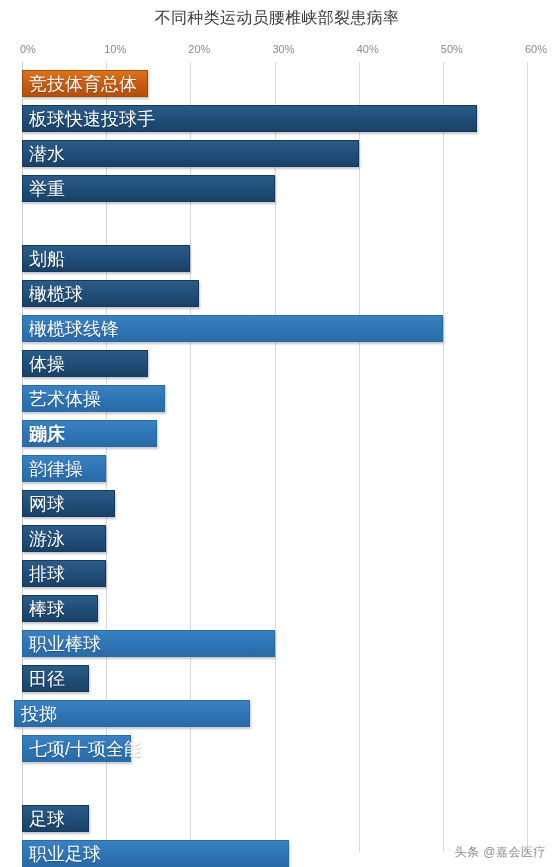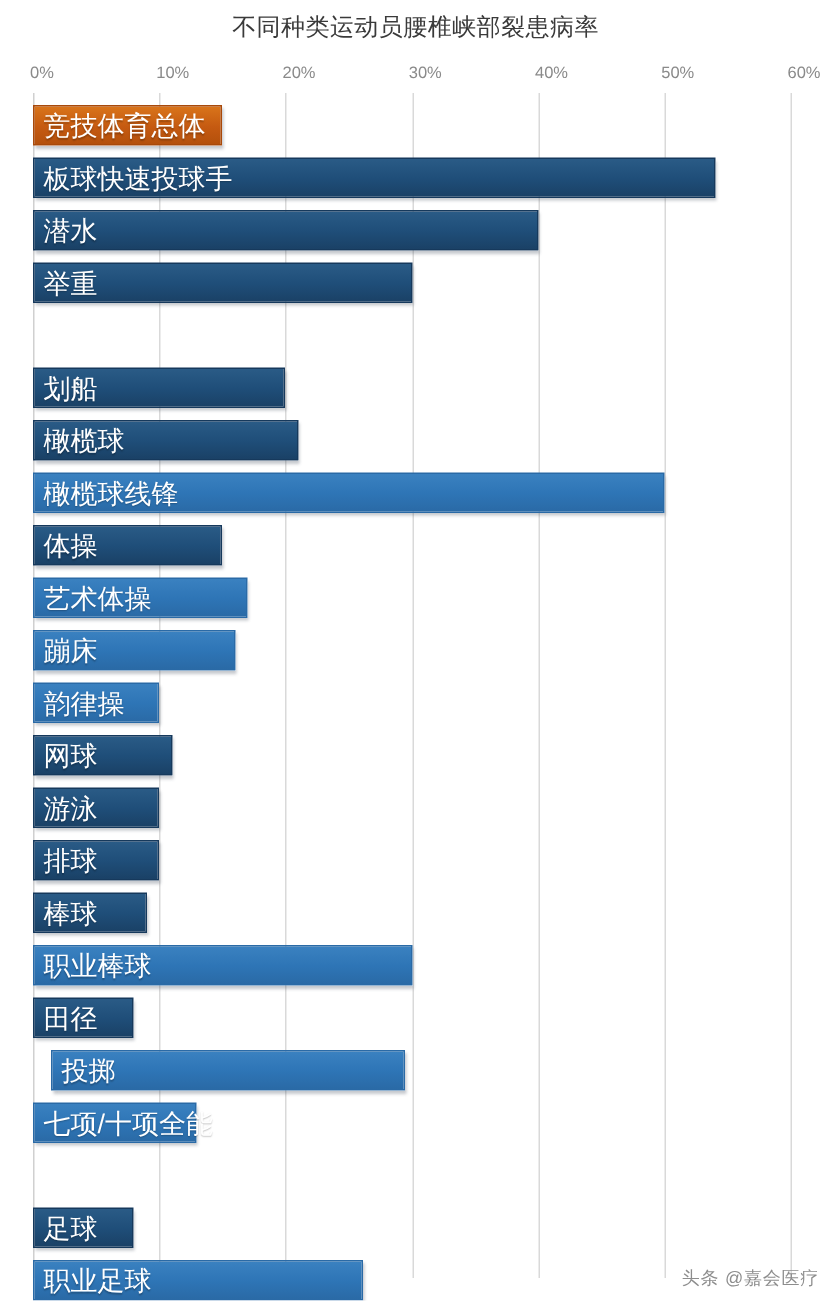--- a/index.html
+++ b/index.html
@@ -203,21 +203,21 @@
           <div class="bar navy" title="体操 15%" style="width: 126.25px; height: 27px;">
             <span class="bar-label">体操</span>
           </div>
         </div>
         <div class="bar-row" style="top: 323px; left: 22px; width: 505px;">
           <div class="bar blue" title="艺术体操 17%" style="width: 143.083px; height: 27px;">
             <span class="bar-label">艺术体操</span>
           </div>
         </div>
         <div class="bar-row" style="top: 358px; left: 22px; width: 505px;">
-          <div class="bar blue" title="蹦床 16%" style="width: 134.667px; height: 27px;">
+          <div class="bar blue" title="蹦床 16%" style="width: 134.667px; height: 27px; font-weight: bold;">
             <span class="bar-label">蹦床</span>
           </div>
         </div>
         <div class="bar-row" style="top: 393px; left: 22px; width: 505px;">
           <div class="bar blue" title="韵律操 10%" style="width: 84.1667px; height: 27px;">
             <span class="bar-label">韵律操</span>
           </div>
         </div>
         <div class="bar-row" style="top: 428px; left: 22px; width: 505px;">
           <div class="bar navy" title="网球 11%" style="width: 92.5833px; height: 27px;">
@@ -242,37 +242,37 @@
         <div class="bar-row" style="top: 603px; left: 22px; width: 505px;">
           <div class="bar navy" title="田径 8%" style="width: 67.3333px; height: 27px;">
             <span class="bar-label">田径</span>
           </div>
         </div>
         <div class="bar-row" style="top: 568px; left: 22px; width: 505px;">
           <div class="bar blue" title="职业棒球 30%" style="width: 252.5px; height: 27px;">
             <span class="bar-label">职业棒球</span>
           </div>
         </div>
-        <div class="bar-row" style="top: 638px; left: 34px; width: 505px; text-align: right;">
+        <div class="bar-row" style="top: 638px; left: 14px; width: 505px; text-align: right;">
           <div class="bar blue" title="投掷 28%" style="width: 235.667px; height: 27px;">
             <span class="bar-label">投掷</span>
           </div>
         </div>
         <div class="bar-row" style="top: 673px; left: 22px; width: 505px;">
           <div class="bar blue" title="七项/十项全能 13%" style="width: 109.417px; height: 27px;">
             <span class="bar-label">七项/十项全能</span>
           </div>
         </div>
         <div class="bar-row" style="top: 743px; left: 22px; width: 505px;">
           <div class="bar navy" title="足球 8%" style="width: 67.3333px; height: 27px;">
             <span class="bar-label">足球</span>
           </div>
         </div>
         <div class="bar-row" style="top: 778px; left: 22px; width: 505px;">
-          <div class="bar blue" title="职业足球 30%" style="width: 220px; height: 27px; padding-left: 25px;">
+          <div class="bar blue" title="职业足球 30%" style="width: 267px; height: 27px; padding-left: 25px;">
             <span class="bar-label">职业足球</span>
           </div>
         </div>
       </div>
   </div>
 
   <div class="watermark">头条 @嘉会医疗</div>
 
 </div>
 

